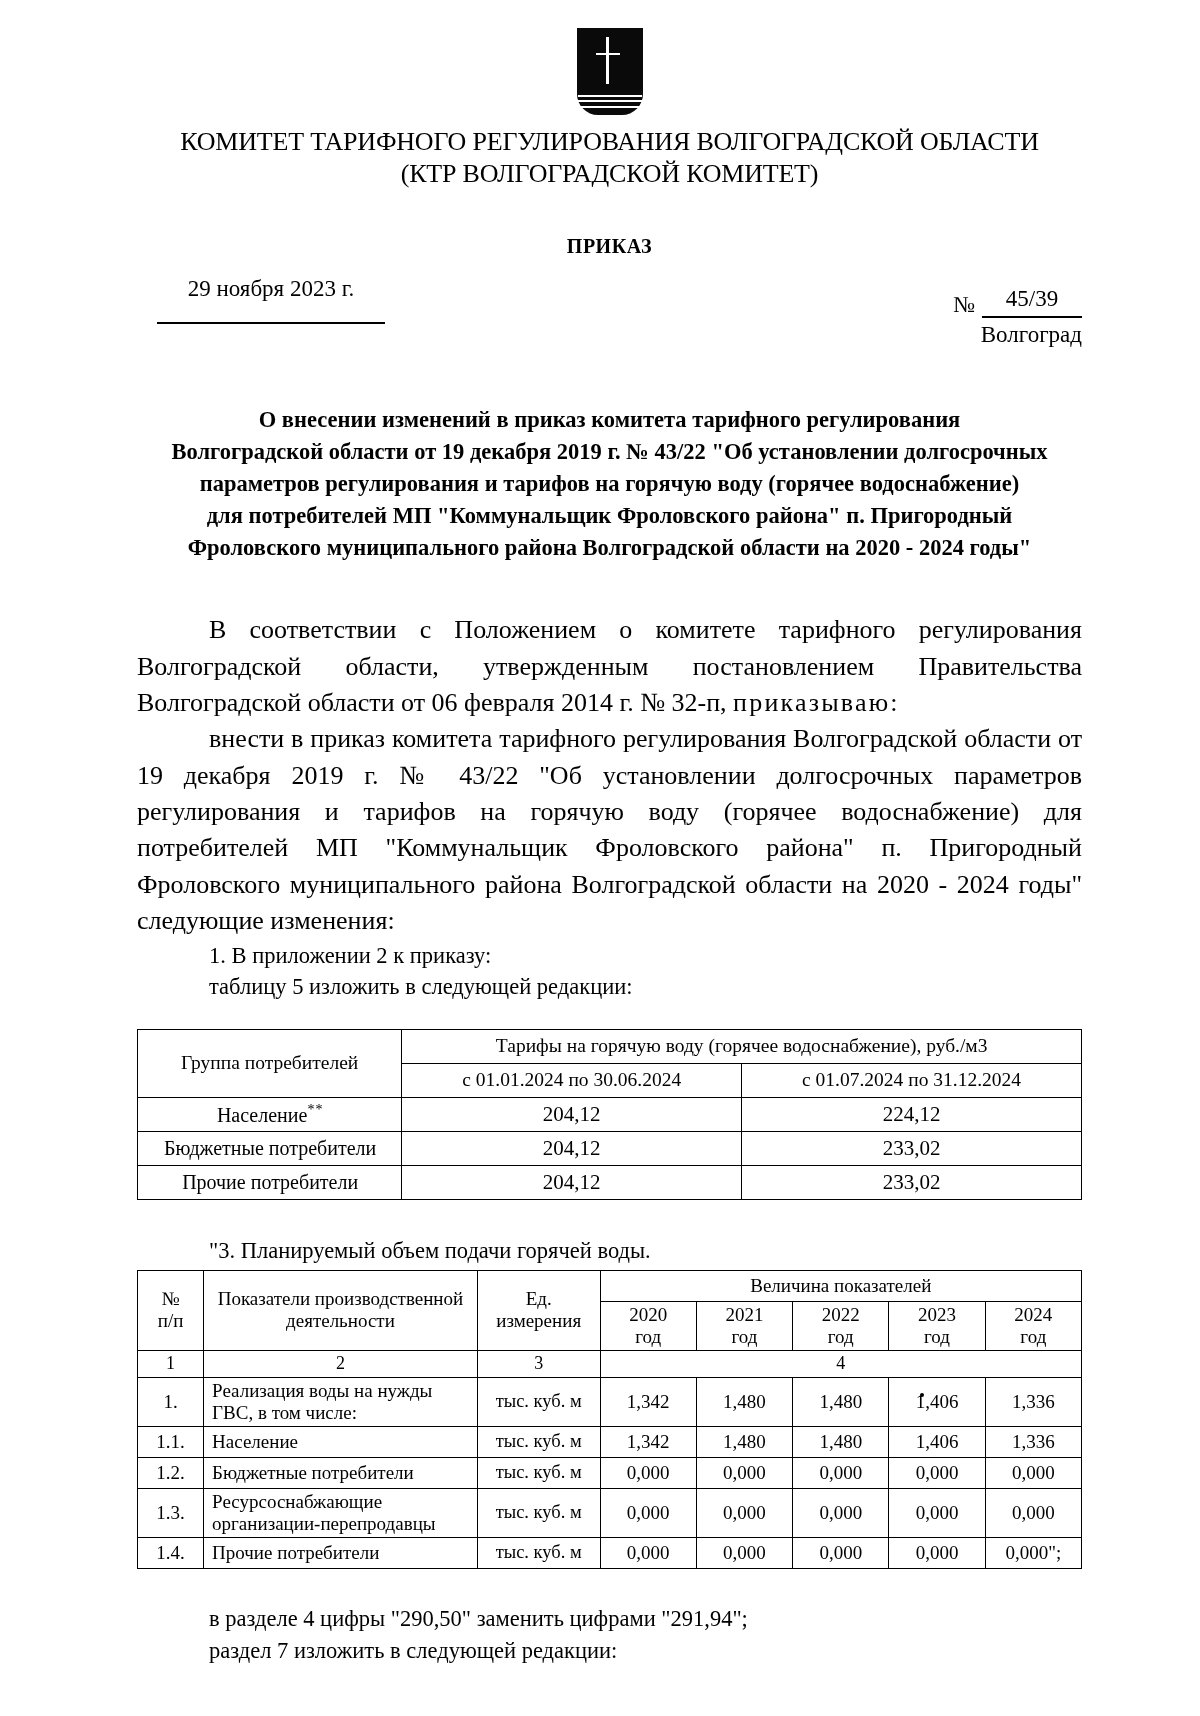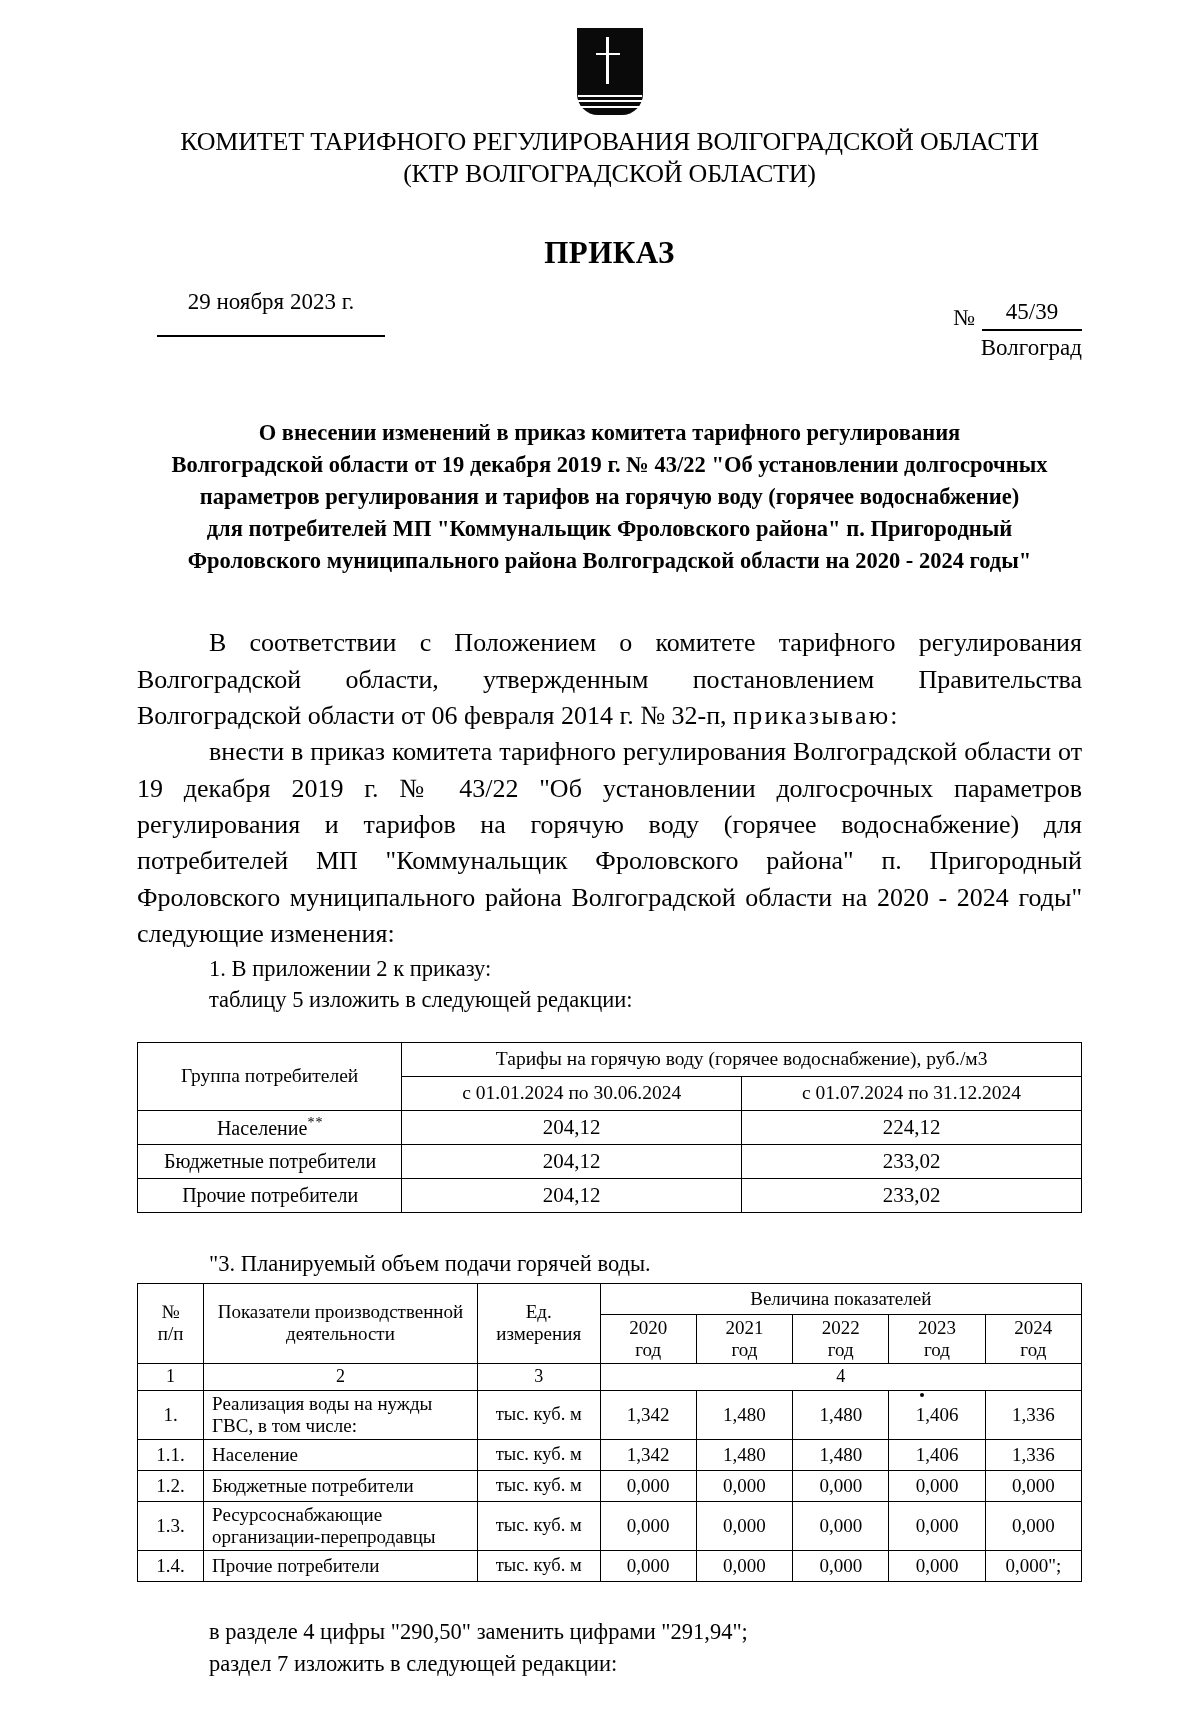--- a/index.html
+++ b/index.html
@@ -90,21 +90,21 @@
     font-size: 26px;
     line-height: 1.22;
     letter-spacing: -0.2px;
     margin-top: 6px;
   }
   .org-name .l2 { display: block; }
 
   .order-word {
     text-align: center;
     font-weight: bold;
-    font-size: 31px;
+    font-size: 20px;
     letter-spacing: 0.5px;
     margin-top: 46px;
   }
 
   .datenum {
     position: relative;
     height: 46px;
     margin-top: 18px;
   }
   .date-box {
@@ -242,21 +242,21 @@
         <div class="head"></div>
         <div class="shield-bot"></div>
         <div class="stripe s1"></div>
         <div class="stripe s2"></div>
         <div class="stripe s3"></div>
       </div>
     </div>
 
     <div class="org-name">
       <span>КОМИТЕТ ТАРИФНОГО РЕГУЛИРОВАНИЯ ВОЛГОГРАДСКОЙ ОБЛАСТИ</span>
-      <span class="l2">(КТР ВОЛГОГРАДСКОЙ ОБЛАСТИ)</span>
+      <span class="l2">(КТР ВОЛГОГРАДСКОЙ КОМИТЕТ)</span>
     </div>
 
     <div class="order-word">ПРИКАЗ</div>
 
     <div class="datenum">
       <div class="date-box">29 ноября 2023 г.</div>
       <div class="num-box">
         <span class="num-label">№</span>
         <span class="num-val">45/39</span>
       </div>

